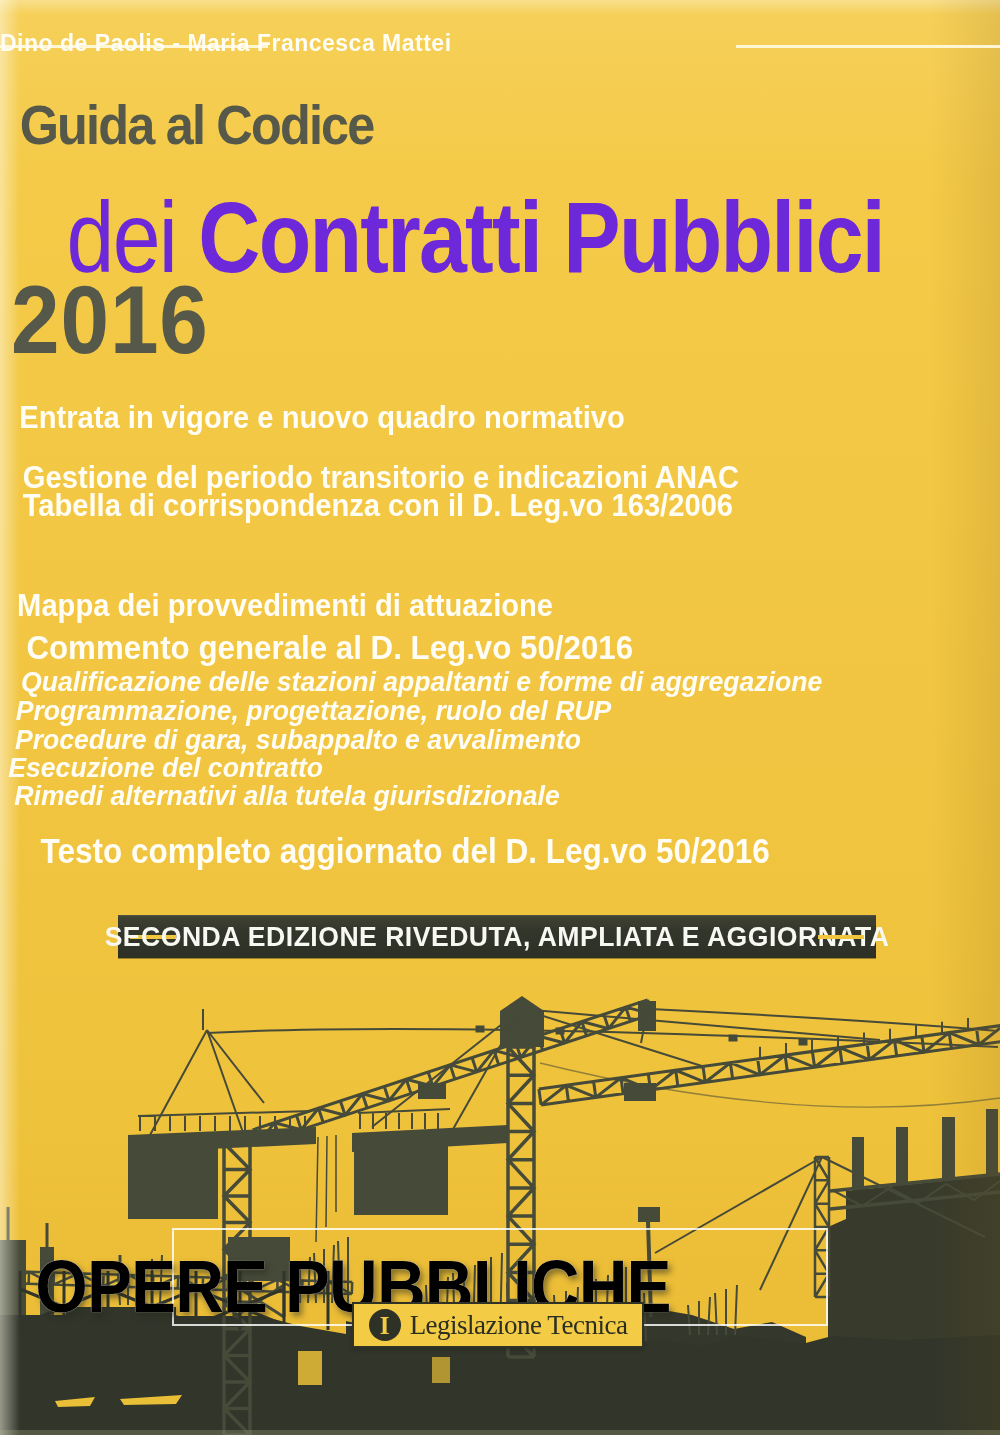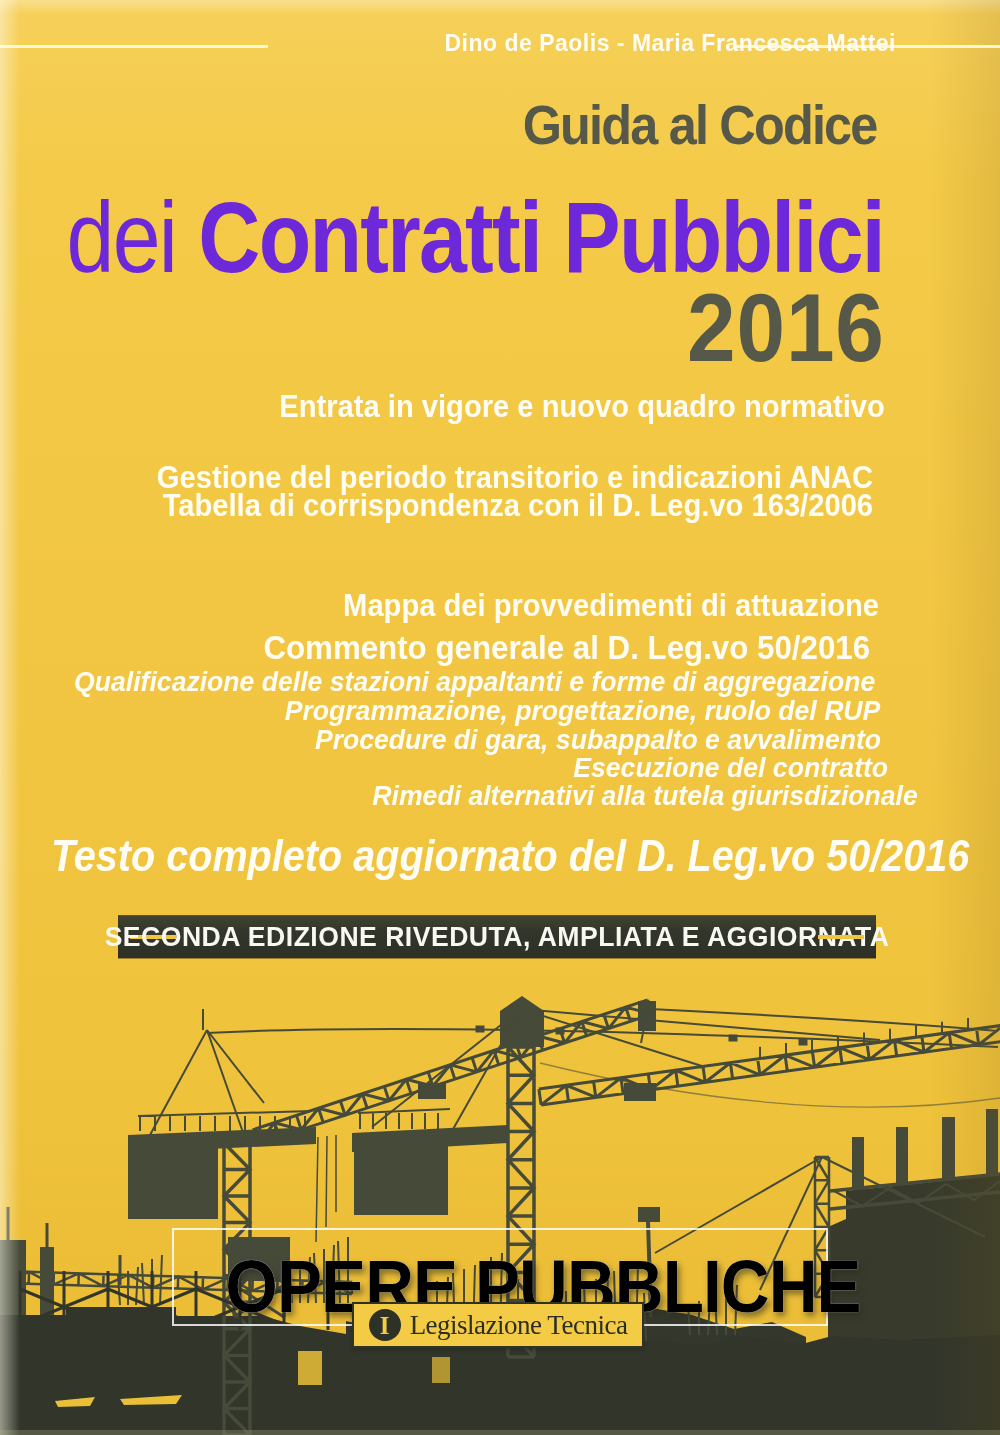--- a/index.html
+++ b/index.html
@@ -4,36 +4,36 @@
 <style>
   html,body{margin:0;padding:0;}
   body{width:1000px;height:1435px;position:relative;overflow:hidden;
        font-family:"Liberation Sans",sans-serif;background:#f2c743;}
   .bg{position:absolute;inset:0;
       background:linear-gradient(180deg,#f6d05a 0%,#f4ca48 12%,#f2c642 45%,#efc23b 78%,#eaba33 100%);}
   .vignette{position:absolute;inset:0;pointer-events:none;
       background:linear-gradient(270deg,rgba(120,90,20,.14),rgba(120,90,20,0) 7%),
                  linear-gradient(90deg,rgba(255,252,235,.5),rgba(255,252,235,0) 2%),
                  linear-gradient(180deg,rgba(255,252,235,.35),rgba(255,252,235,0) 1%);}
-  .abs{position:absolute;left:0;width:896px;text-align:right;}
+  .abs{position:absolute;left:0;width:896px;text-align:left;}
   .white{color:#fffdf4;}
   .sqz{display:inline-block;transform:scaleX(.9);transform-origin:50% 50%;white-space:nowrap;}
   .authors{top:30px;font-size:23px;font-weight:bold;letter-spacing:.5px;}
   .rule{position:absolute;top:45px;height:3px;background:rgba(255,250,224,.92);}
   .rule.l{left:0;width:268px;} .rule.r{left:736px;width:264px;}
   .t1{top:92px;font-size:56px;font-weight:bold;color:#56584a;letter-spacing:-2px;}
   .t2{top:180px;font-size:100px;font-weight:bold;color:#6d28d9;letter-spacing:-2px;}
   .t2 .lt{font-weight:400;}
-  .ty{top:272px;font-size:97px;font-weight:bold;color:#56584a;letter-spacing:1px;}
+  .ty{top:264px;font-size:97px;font-weight:bold;color:#56584a;letter-spacing:1px;}
   .b{font-size:31px;font-weight:bold;}
-  .b0{top:389px;padding-left:8px;} .b1{top:460px;} .b2{top:488px;} .b3{top:588px;}
+  .b0{top:400px;} .b1{top:460px;} .b2{top:488px;} .b3{top:588px;}
   .cm{top:628px;font-size:34px;font-weight:bold;}
   .it{font-size:28px;font-weight:bold;font-style:italic;}
-  .i0{top:666px;} .i1{top:695px;} .i2{top:724px;} .i3{top:752px;} .i4{top:780px;padding-left:36px;}
-  .testo{top:831px;font-size:44px;font-weight:bold;font-style:italic;}
+  .i0{top:666px;} .i1{top:695px;} .i2{top:724px;} .i3{top:752px;} .i4{top:780px;}
+  .testo{top:831px;font-size:35px;font-weight:bold;}
   .badge{position:absolute;left:118px;top:915px;width:758px;height:43px;
          background:linear-gradient(180deg,#414433 0%,#33362a 35%,#2d3025 100%);
          box-shadow:0 1px 0 rgba(0,0,0,.35), inset 0 1px 0 rgba(255,255,255,.08);
          display:flex;align-items:center;justify-content:center;}
   .badge .dash{position:absolute;top:50%;margin-top:-2px;width:46px;height:4px;background:#f0c63e;}
   .badge .dash.l{left:12px;} .badge .dash.r{right:12px;}
   .badge-text{color:#f8f8f2;font-size:28px;font-weight:bold;letter-spacing:.5px;
               display:inline-block;transform:scaleX(.95);white-space:nowrap;}
   svg.cranes{position:absolute;left:0;top:985px;}
   .frame{position:absolute;left:172px;top:1228px;width:652px;height:94px;

